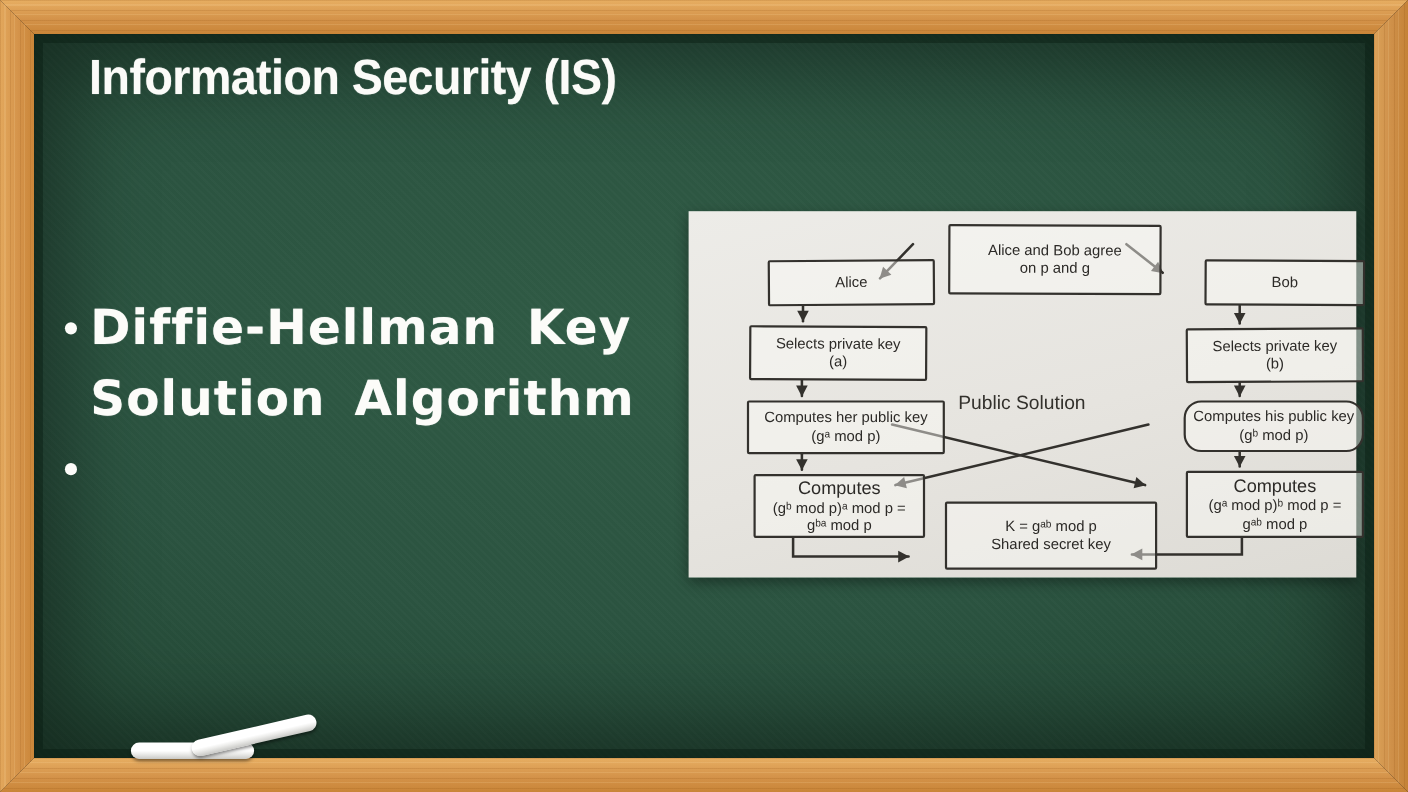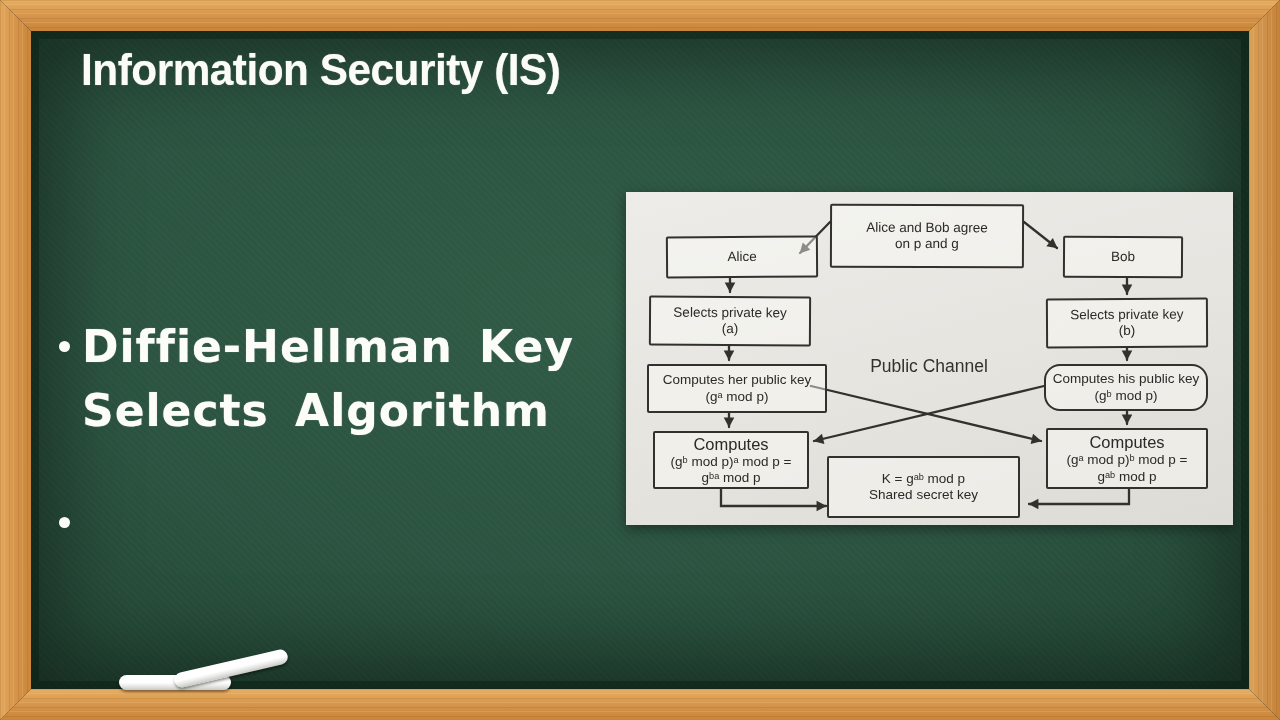--- a/index.html
+++ b/index.html
@@ -38,40 +38,40 @@
     color:#fbfbf8; font-weight:700; font-size:45px; line-height:58px;
     letter-spacing:-.5px; transform:scaleX(.94); transform-origin:left top;
     text-shadow:0 0 1px rgba(255,255,255,.6);
   }
   .bullets {
     position:absolute; left:26px; top:236px; width:600px; list-style:none;
     color:#fcfcf9; font-family:"DejaVu Sans",sans-serif; font-weight:700;
     font-size:44px; line-height:64px; letter-spacing:1px; word-spacing:10px;
     text-shadow:0 0 1px rgba(255,255,255,.55);
   }
-  .bullets li { display:flex; align-items:flex-start;margin-top:48px; }
+  .bullets li { display:flex; align-items:flex-start; }
   .dot { flex:0 0 11px; width:11px; height:11px; margin:26px 12px 0 2px; border-radius:50%; background:#fcfcf9; }
 
   
   .diagram {
     position:absolute; left:595px; top:161px; width:607px; height:333px;
     background:linear-gradient(165deg,#edecE8,#e6e4df 55%,#dddbd5);
     box-shadow:0 4px 12px rgba(0,0,0,.4);
   }
   .arrows { position:absolute; inset:0; pointer-events:none; }
   .node {
     position:absolute; display:flex; flex-direction:column; align-items:center; justify-content:center;
     border:2.2px solid #33312d; border-radius:2px; background:rgba(252,252,249,.45);
-    color:#2c2a27; font-size:13.5px; line-height:16.5px; text-align:center;
+    color:#2c2a27; font-size:13.5px; line-height:16.5px; text-align:center;margin-left:32px;
   }
   .nl { display:block; white-space:nowrap; }
   .nl.big { font-size:16.5px; line-height:20px;text-align:center; }
   .n-agree          { left:204px; top:12px;  width:194px; height:64px; transform:rotate(.2deg); }
   .n-alice          { left:40px;  top:44px;  width:152px; height:42px; transform:rotate(-.4deg); }
-  .n-bob            { left:437px; top:44px;  width:120px; height:42px; transform:rotate(.3deg); }
+  .n-bob            { left:437px; top:44px;  width:146px; height:42px; transform:rotate(.3deg); }
   .n-selects-a      { left:23px;  top:104px; width:162px; height:50px; transform:rotate(.3deg); }
   .n-selects-b      { left:420px; top:106px; width:162px; height:50px; transform:rotate(-.3deg); }
   .n-computes-her   { left:21px;  top:172px; width:180px; height:49px; }
   .n-computes-his   { left:418px; top:172px; width:164px; height:47px;border-radius:16px; }
   .n-computes-left  { left:27px;  top:239px; width:156px; height:58px; }
   .n-computes-right { left:420px; top:236px; width:162px; height:61px; }
   .n-shared         { left:201px; top:264px; width:193px; height:62px; }
   .pc-label {
     position:absolute; left:228px; top:164px; width:150px; text-align:center;
     color:#33312c; font-size:17.5px;
@@ -96,21 +96,21 @@
   <div class="frame-side frame-left wood-v"></div>
   <div class="frame-side frame-right wood-v"></div>
 
   <div class="board">
 
     <h1 class="page-title">Information Security (IS)</h1>
 
     <ul class="bullets">
       <li>
         <span class="dot"></span>
-        <span><span>Diffie-Hellman Key</span><br><span>Selects Algorithm</span></span>
+        <span><span>Diffie-Hellman Key</span><br><span>Solution Algorithm</span></span>
       </li>
       <li>
         <span class="dot"></span>
       </li>
     </ul>
 
     <div class="diagram">
 
       <svg class="arrows" viewBox="0 0 607 333" width="607" height="333" xmlns="http://www.w3.org/2000/svg">
         <defs>
@@ -177,19 +177,19 @@
         <span class="nl big">Computes</span>
         <span class="nl">(gᵃ mod p)ᵇ mod p =</span>
         <span class="nl">gᵃᵇ mod p</span>
       </div>
 
       <div class="node n-shared">
         <span class="nl">K = gᵃᵇ mod p</span>
         <span class="nl">Shared secret key</span>
       </div>
 
-      <div class="pc-label">Public Channel</div>
+      <div class="pc-label">Public Solution</div>
     </div>
 
     <div class="chalk chalk-1"></div>
     <div class="chalk chalk-2"></div>
   </div>
 </div>
 
 </body></html>

